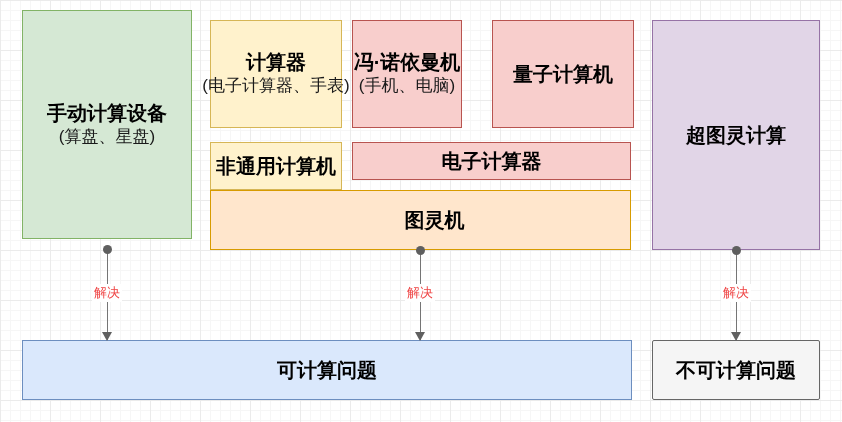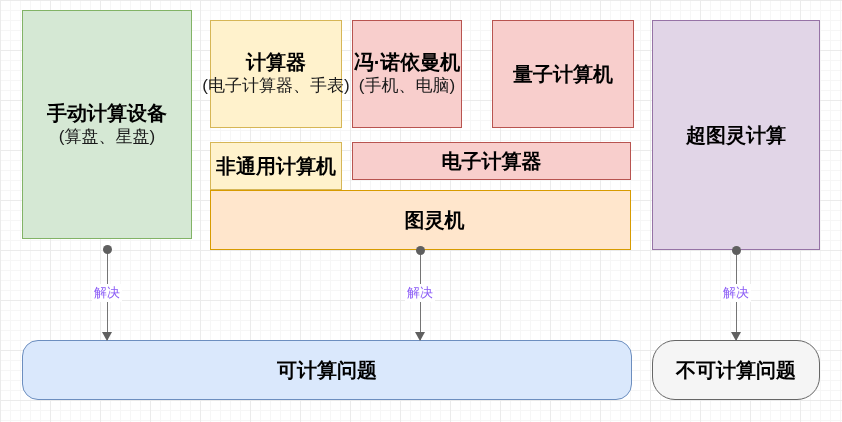--- a/index.html
+++ b/index.html
@@ -41,22 +41,22 @@
     font-weight: 400;
     color: #1a1a1a;
     line-height: 1.3;
     white-space: nowrap;
   }
   .green  { background: #d5e8d4; border: 1px solid #82b366; }
   .yellow { background: #fff2cc; border: 1px solid #d6b656; }
   .red    { background: #f8cecc; border: 1px solid #b85450; }
   .orange { background: #ffe6cc; border: 1px solid #d79b00; }
   .purple { background: #e1d5e7; border: 1px solid #9673a6; }
-  .blue   { background: #dae8fc; border: 1px solid #6c8ebf; border-radius: 16px; }
-  .gray   { background: #f5f5f5; border: 1.5px solid #666666; border-radius: 23px; }
+  .blue   { background: #dae8fc; border: 1px solid #6c8ebf; border-radius: 0; }
+  .gray   { background: #f5f5f5; border: 1.5px solid #666666; border-radius: 2px; }
 
   .edge { position: absolute; width: 0; }
   .edge .line {
     position: absolute; left: -0.5px; top: 0;
     width: 1px; height: 100%;
     background: #757575;
   }
   .edge .dot {
     position: absolute; left: -4.5px; top: -4.5px;
     width: 9px; height: 9px; border-radius: 50%;
@@ -68,21 +68,21 @@
     border-left: 5px solid transparent;
     border-right: 5px solid transparent;
     border-top: 9px solid #5f5f5f;
   }
   .edge .elabel {
     position: absolute; top: calc(50% - 11px); left: 0;
     transform: translateX(-50%);
     background: #ffffff;
     padding: 0 2px;
     font-size: 13px;
-    color: #8b5cf6;
+    color: #ef4444;
     white-space: nowrap;
   }
 </style>
 </head>
 <body>
 
 <div class="canvas">
 
   <div class="node green" style="left:22px; top:10px; width:170px; height:229px;">
     <div class="main">手动计算设备</div>

